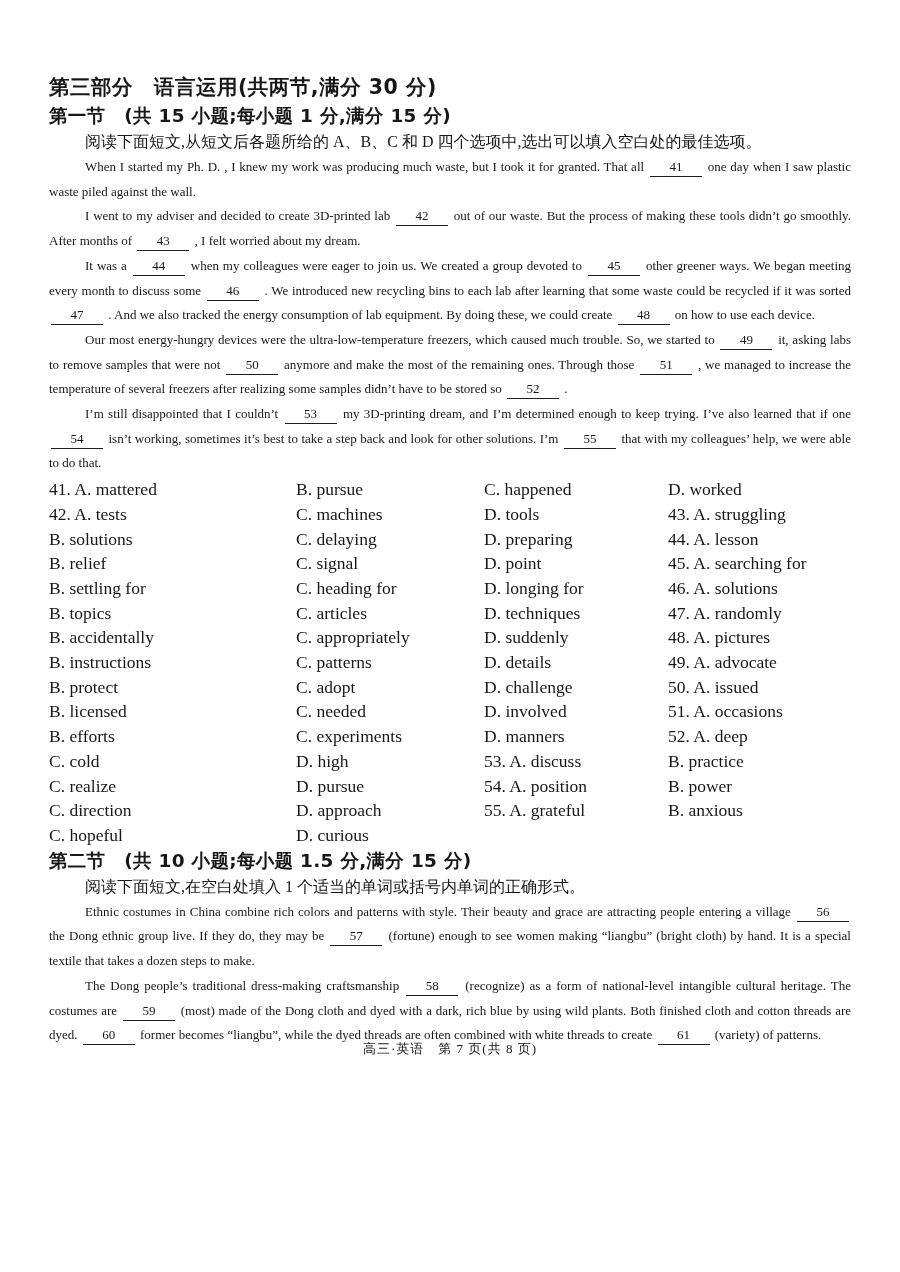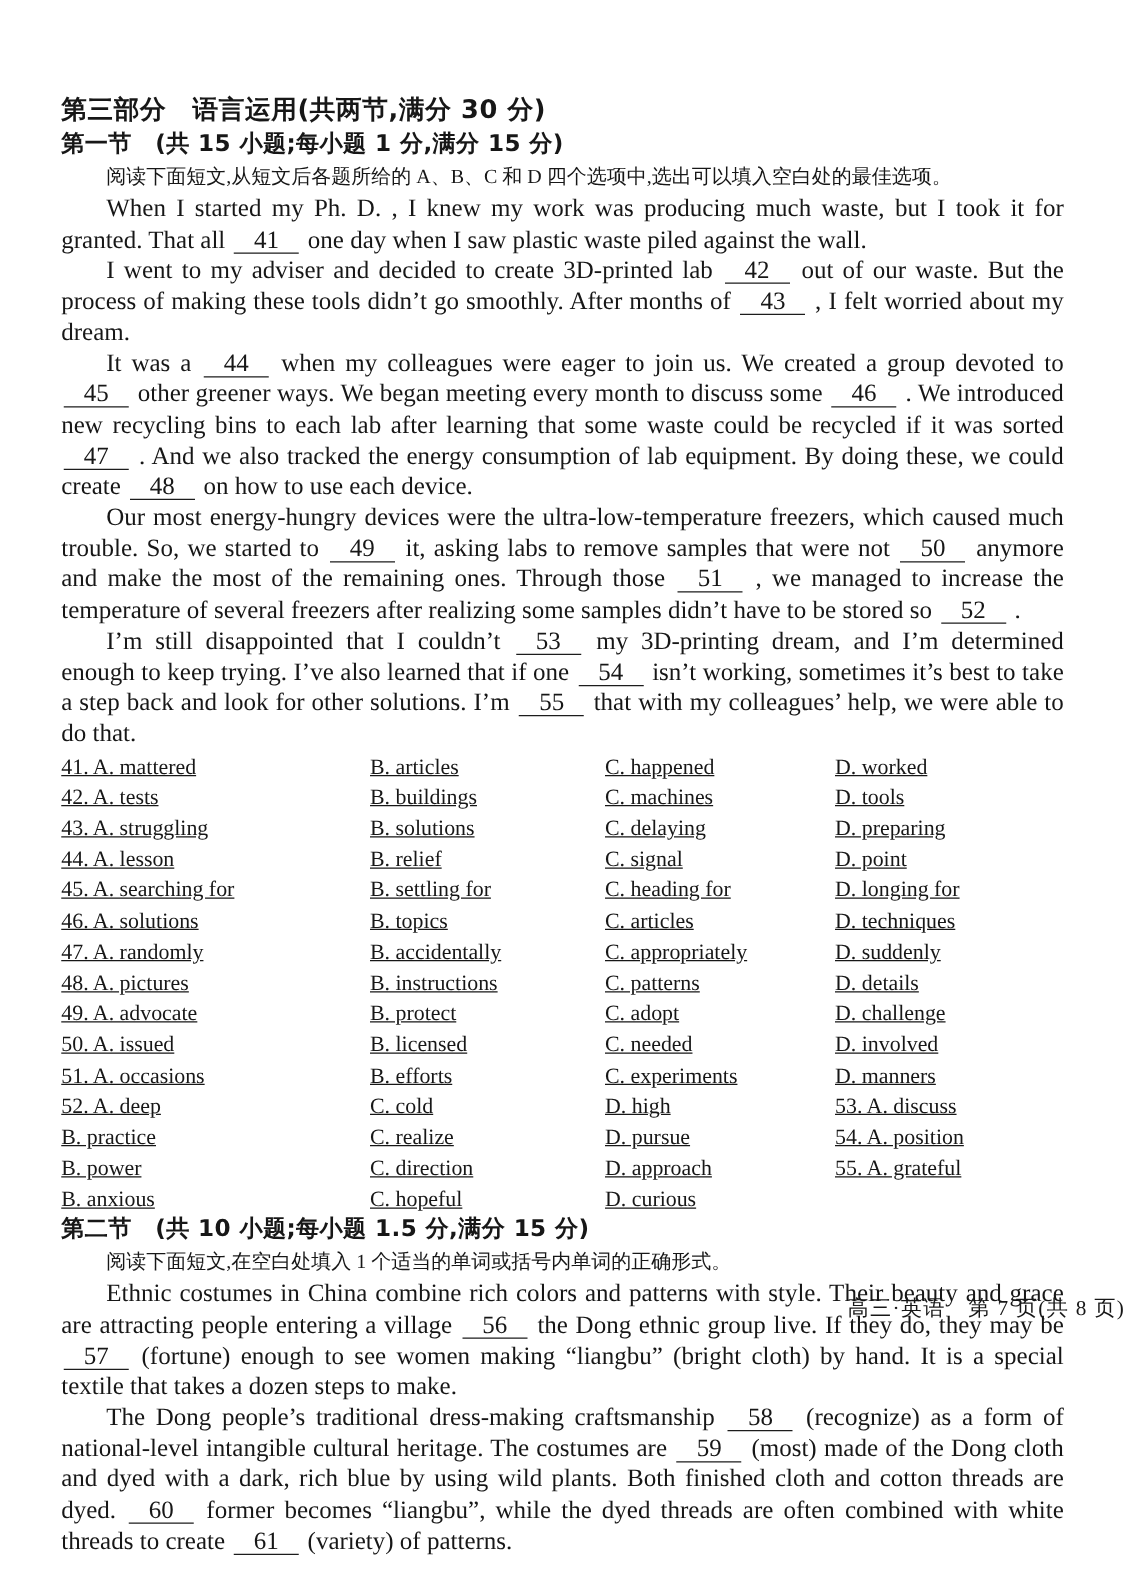--- a/index.html
+++ b/index.html
@@ -18,70 +18,69 @@
     font-family:"DejaVu Sans","Liberation Sans",sans-serif;
     font-weight:700;font-size:20.5px;line-height:26px;
     margin:0 0 3px 0;letter-spacing:0.5px;
   }
   .h-sec{
     font-family:"DejaVu Sans","Liberation Sans",sans-serif;
     font-weight:700;font-size:18.5px;line-height:26px;
     margin:0;letter-spacing:0.3px;
   }
   .para{
-    font-size:20px;line-height:24.7px;
+    font-size:13px;line-height:24.7px;
     text-align:justify;text-indent:36px;
     margin:0;
   }
   .instr{
     font-size:16px;line-height:26px;
     text-indent:36px;margin:0;
   }
   .blank{
     display:inline-block;text-indent:0;
     min-width:46px;padding:0 3px;margin:0 2px;
     text-align:center;
     border-bottom:1.5px solid #1c1c1c;
     line-height:19px;
   }
   .options{
     display:grid;
     grid-template-columns:247px 188px 184px auto;
     font-size:17.5px;line-height:24.7px;
     margin:1px 0 0 0;
   }
-  .options span{white-space:nowrap;text-decoration:underline;}
+  .options span{white-space:nowrap;}
   .footer{
     position:absolute;left:0;bottom:38px;width:100%;
-    text-align:right;font-size:17px;letter-spacing:1px;
+    text-align:center;font-size:13px;letter-spacing:1px;
   }
 </style>
 </head>
 <body>
 
 <div class="page">
   <h1 class="h-part">第三部分　语言运用(共两节,满分 30 分)</h1>
   <h2 class="h-sec">第一节　(共 15 小题;每小题 1 分,满分 15 分)</h2>
   <p class="instr">阅读下面短文,从短文后各题所给的 A、B、C 和 D 四个选项中,选出可以填入空白处的最佳选项。</p>
 
   <div id="cloze-passage">
       <p class="para">When I started my Ph. D. , I knew my work was producing much waste, but I took it for granted. That all <span class="blank">41</span> one day when I saw plastic waste piled against the wall.</p>
       <p class="para">I went to my adviser and decided to create 3D-printed lab <span class="blank">42</span> out of our waste. But the process of making these tools didn’t go smoothly. After months of <span class="blank">43</span> , I felt worried about my dream.</p>
       <p class="para">It was a <span class="blank">44</span> when my colleagues were eager to join us. We created a group devoted to <span class="blank">45</span> other greener ways. We began meeting every month to discuss some <span class="blank">46</span> . We introduced new recycling bins to each lab after learning that some waste could be recycled if it was sorted <span class="blank">47</span> . And we also tracked the energy consumption of lab equipment. By doing these, we could create <span class="blank">48</span> on how to use each device.</p>
       <p class="para">Our most energy-hungry devices were the ultra-low-temperature freezers, which caused much trouble. So, we started to <span class="blank">49</span> it, asking labs to remove samples that were not <span class="blank">50</span> anymore and make the most of the remaining ones. Through those <span class="blank">51</span> , we managed to increase the temperature of several freezers after realizing some samples didn’t have to be stored so <span class="blank">52</span> .</p>
       <p class="para">I’m still disappointed that I couldn’t <span class="blank">53</span> my 3D-printing dream, and I’m determined enough to keep trying. I’ve also learned that if one <span class="blank">54</span> isn’t working, sometimes it’s best to take a step back and look for other solutions. I’m <span class="blank">55</span> that with my colleagues’ help, we were able to do that.</p>
     </div>
 
   <div id="options-table" class="options">
       <span>41. A. mattered</span>
-      <span>B. articles</span>
+      <span>B. pursue</span>
       <span>C. happened</span>
       <span>D. worked</span>
       <span>42. A. tests</span>
-      <span>B. buildings</span>
       <span>C. machines</span>
       <span>D. tools</span>
       <span>43. A. struggling</span>
       <span>B. solutions</span>
       <span>C. delaying</span>
       <span>D. preparing</span>
       <span>44. A. lesson</span>
       <span>B. relief</span>
       <span>C. signal</span>
       <span>D. point</span>

